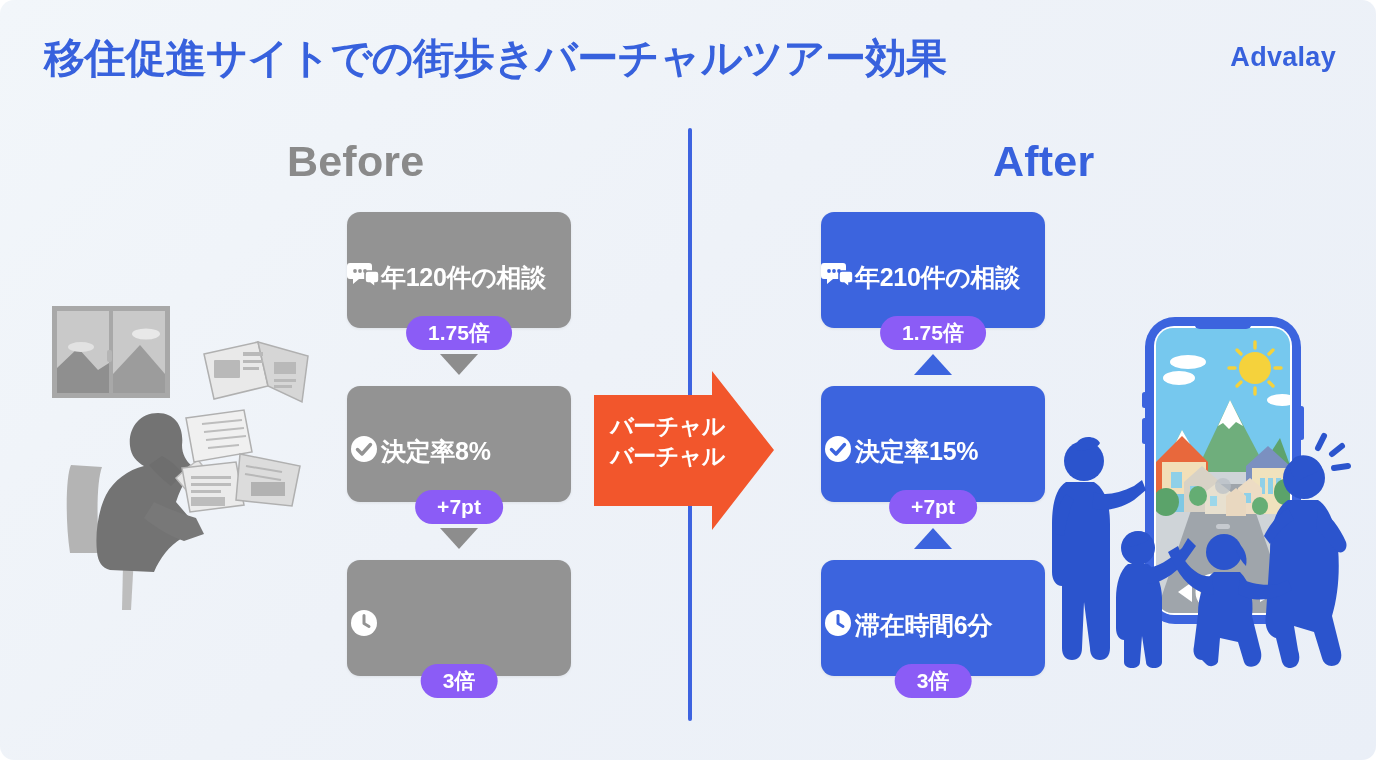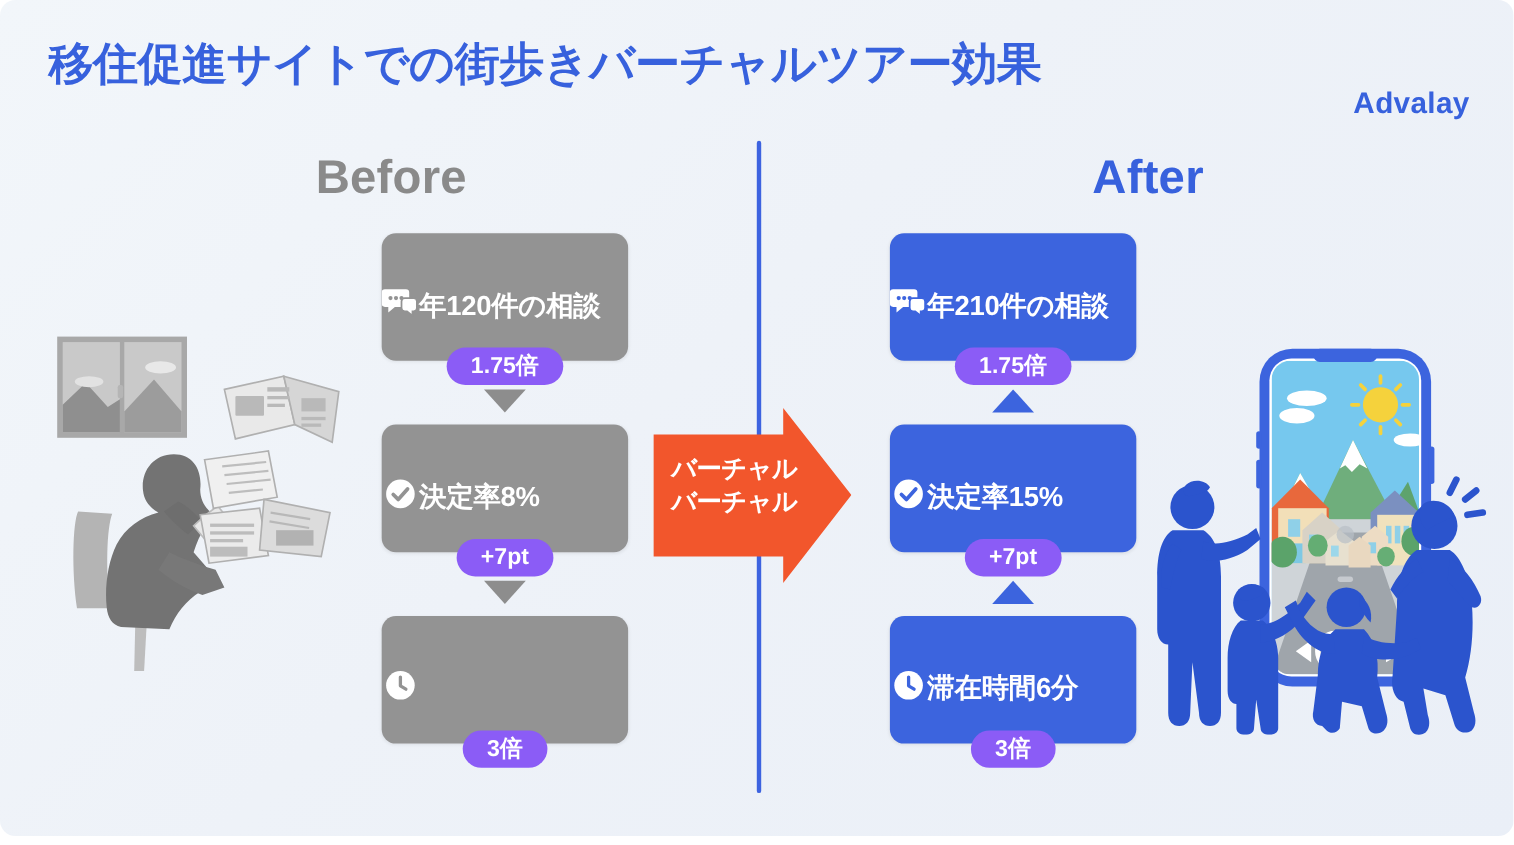--- a/index.html
+++ b/index.html
@@ -33,21 +33,20 @@
   }
 
   #logo {
     position: absolute;
     right: 40px;
     top: 42px;
     font-size: 27px;
     font-weight: bold;
     color: #3761dd;
     letter-spacing: 0.3px;
-    margin-top: 37px;
   }
 
   
   .col-heading {
     position: absolute;
     top: 137px;
     font-size: 43px;
     font-weight: bold;
     letter-spacing: 0.2px;
   }
@@ -79,21 +78,21 @@
     flex-direction: row;
     align-items: center;
     justify-content: flex-start;
     padding-top: 15px;
     margin-bottom: 58px;
     box-shadow: 0 1px 3px rgba(0,0,0,0.07);
   }
   .card:last-of-type { margin-bottom: 0; }
 
   .card.gray { background: #939393; }
-  .card.blue { background: #3c64de; }
+  .card.blue { background: #3c64de; margin-left: 12px; }
 
   .card-icon {
     width: 34px;
     height: 30px;
     display: flex;
     align-items: center;
     justify-content: center;
     margin-bottom: 5px;
   }
 

